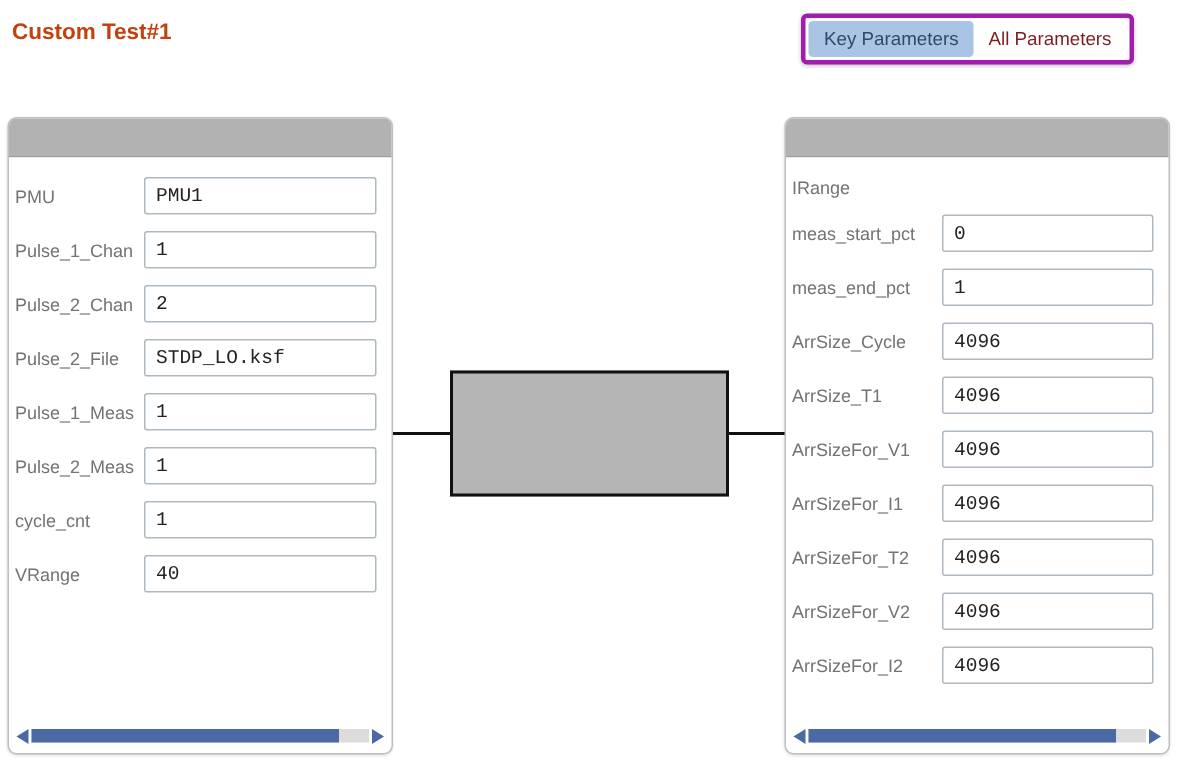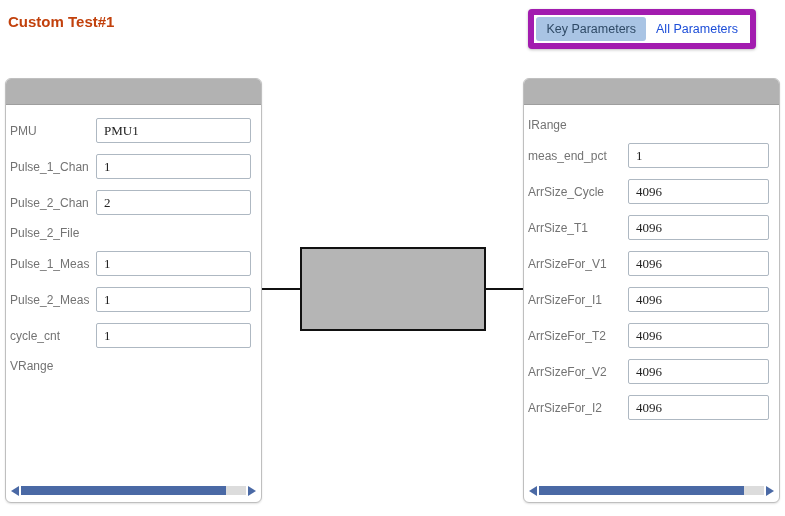--- a/index.html
+++ b/index.html
@@ -23,33 +23,33 @@
     left: 8px; top: 13px;
     font-size: 15px;
     font-weight: bold;
     color: #c2410c;
   }
   .toggle-group {
     position: absolute;
     top: 9px; right: 29px;
     display: flex;
     align-items: flex-end;
-    border: 6px solid #a21caf;
+    border: 3px solid #a21caf;
     border-radius: 4px;
     background: #fff;
     padding: 2px;
     box-shadow: 0 1px 3px rgba(0,0,0,0.25);
     margin-left: 48px;
   }
   .toggle-btn {
     border: none;
     background: transparent;
     font-family: "Liberation Sans", sans-serif;
     font-size: 12.5px;
-    color: #1d4ed8;
+    color: #7f1d1d;
     padding: 5px 10px;
     cursor: pointer;
     border-radius: 3px;
     white-space: nowrap;
   }
   .toggle-btn.selected {
     background: var(--toggle-bg);
     color: var(--toggle-text);
   }
   .panel {
@@ -86,21 +86,21 @@
     white-space: nowrap;
   }
   .panel.left  .param-label { width: 86px; }
   .panel.right .param-label { width: 100px; }
   .param-input {
     flex: 1;
     height: 25px;
     border: 1px solid #aeb8c2;
     border-radius: 2px;
     padding: 0 7px;
-    font-family: Liberation Serif, serif;
+    font-family: Liberation Mono, monospace;
     font-size: 13px;
     color: #222;
     background: #fff;
     min-width: 0;
   }
   .scrollbar {
     position: absolute;
     left: 5px; right: 5px; bottom: 6px;
     height: 11px;
     display: flex;
@@ -170,35 +170,37 @@
       <div class="param-row">
         <label class="param-label">Pulse_1_Chan</label>
         <input class="param-input" type="text" value="1" style="">
       </div>
       <div class="param-row">
         <label class="param-label">Pulse_2_Chan</label>
         <input class="param-input" type="text" value="2" style="">
       </div>
       <div class="param-row">
         <label class="param-label">Pulse_2_File</label>
+        <input class="param-input" type="text" value="STDP_LO.ksf" style="">
       </div>
       <div class="param-row">
         <label class="param-label">Pulse_1_Meas</label>
         <input class="param-input" type="text" value="1" style="">
       </div>
       <div class="param-row">
         <label class="param-label">Pulse_2_Meas</label>
         <input class="param-input" type="text" value="1" style="">
       </div>
       <div class="param-row">
         <label class="param-label">cycle_cnt</label>
         <input class="param-input" type="text" value="1" style="">
       </div>
       <div class="param-row">
         <label class="param-label">VRange</label>
+        <input class="param-input" type="text" value="40" style="">
       </div>
     </div>
   <div class="scrollbar">
     <span class="arr left"></span>
     <span class="track">
       <span class="thumb"></span>
     </span>
     <span class="arr right"></span>
   </div>
 </section>
@@ -207,20 +209,24 @@
 <div class="device-block"></div>
 <div class="wire wire-right"></div>
 
 <section class="panel right">
   <div class="panel-header"></div>
   <div class="rows">
       <div class="param-row">
         <label class="param-label">IRange</label>
       </div>
       <div class="param-row">
+        <label class="param-label">meas_start_pct</label>
+        <input class="param-input" type="text" value="0" style="">
+      </div>
+      <div class="param-row">
         <label class="param-label">meas_end_pct</label>
         <input class="param-input" type="text" value="1" style="">
       </div>
       <div class="param-row">
         <label class="param-label">ArrSize_Cycle</label>
         <input class="param-input" type="text" value="4096" style="">
       </div>
       <div class="param-row">
         <label class="param-label">ArrSize_T1</label>
         <input class="param-input" type="text" value="4096" style="">

